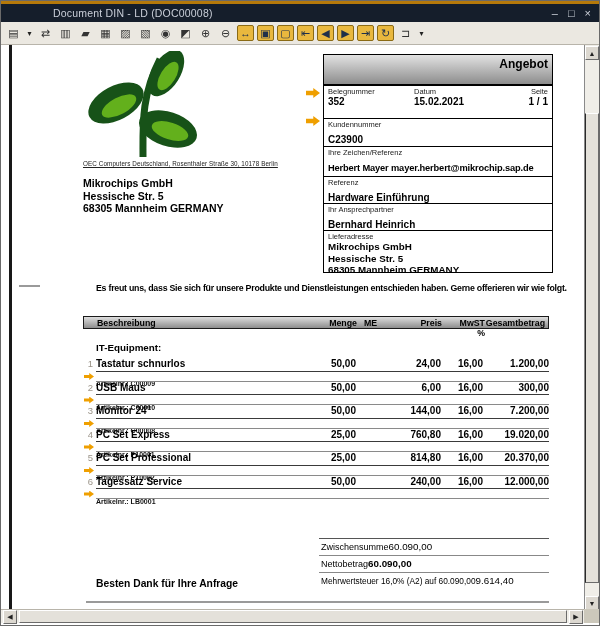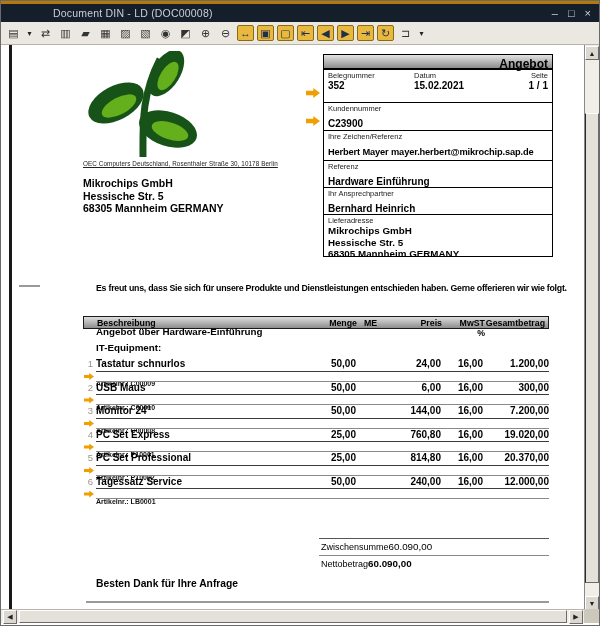--- a/index.html
+++ b/index.html
@@ -34,21 +34,21 @@
   .viewport { position:absolute; left:0; top:44px; width:600px; height:566px; background:#fff; }
   .page-edge { position:absolute; left:8px; top:44px; width:3px; height:564px; background:#181818; }
   .abs { position:absolute; }
   
   
   .sender { font-size:6.3px; color:#222; text-decoration:underline; letter-spacing:.1px; }
   .addr div { font-size:10.5px; font-weight:bold; line-height:12.5px; color:#000; }
   
   .infobox { position:absolute; left:322px; top:53px; width:230px; border:1px solid #000; background:#fff; }
   .ib-title {
-    height:14px; background:linear-gradient(180deg,#e2e2e2 0%,#8d8d8d 100%);
+    height:30px; background:linear-gradient(180deg,#e2e2e2 0%,#8d8d8d 100%);
     border-bottom:1px solid #000; text-align:right; font-weight:bold; font-size:12px;
     padding:2px 4px 0 0; color:#000;
   }
   .ib-sec { border-top:1px solid #000; padding:1px 4px 2px 4px; }
   .ib-sec:first-of-type { border-top:none; }
   .lbl { font-size:7.5px; color:#222; display:block; line-height:9px; }
   .val { font-size:10px; font-weight:bold; color:#000; line-height:12px; }
   .val.small { font-size:9.3px; letter-spacing:-.15px; }
   .ib-cols { position:relative; height:22px; }
   .c-datum { position:absolute; left:86px; top:0; }
@@ -234,21 +234,20 @@
 
   <div class="thead">
     <span class="h-beschr">Beschreibung</span>
     <span class="h-menge">Menge</span>
     <span class="h-me">ME</span>
     <span class="h-preis">Preis</span>
     <span class="h-mwst">MwST %</span>
     <span class="h-gesamt">Gesamtbetrag</span>
   </div>
 
-  <div class="abs subtitle" style="left:95px; top:325px;">Angebot über Hardware-Einführung</div>
   <div class="abs subtitle" style="left:95px; top:341px;">IT-Equipment:</div>
 
   <div id="items">
       <div class="item" style="top: 0px;">
         <span class="pos">1</span>
         <span class="iname">Tastatur schnurlos</span>
         <span class="n menge">50,00</span>
         <span class="n preis">24,00</span>
         <span class="n mwst">16,00</span>
         <span class="n total">1.200,00</span>
@@ -315,20 +314,24 @@
 
   <div id="totals">
       <div class="trow r0">
         <span class="tl">Zwischensumme</span>
         <span class="tv">60.090,00</span>
       </div>
       <div class="trow r1 b">
         <span class="tl">Nettobetrag</span>
         <span class="tv">60.090,00</span>
       </div>
+      <div class="trow r2">
+        <span class="tl">Mehrwertsteuer 16,0% (A2) auf 60.090,00</span>
+        <span class="tv">9.614,40</span>
+      </div>
     </div>
 
   <div class="abs closing" style="left:95px; top:577px;">Besten Dank für Ihre Anfrage</div>
   <div class="footline"></div>
 
   <div class="vscroll">
     <div class="sbtn v-up">▲</div>
     <div class="v-thumb"></div>
     <div class="sbtn v-down">▼</div>
   </div>

